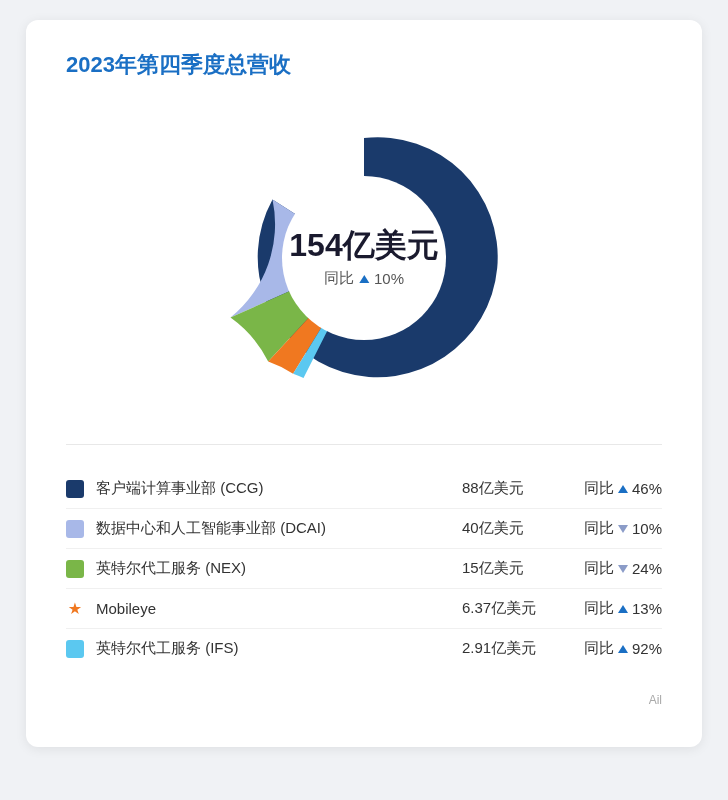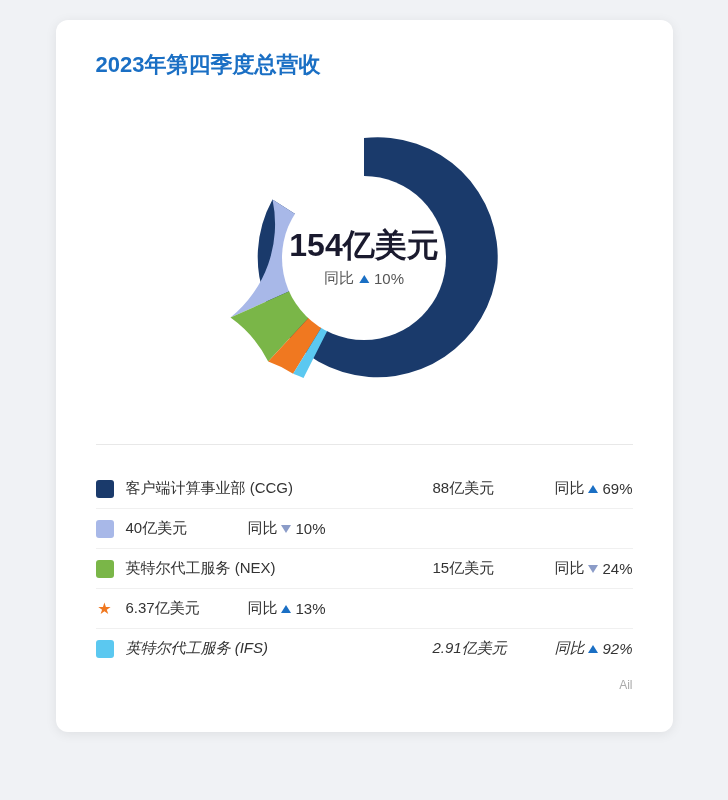--- a/index.html
+++ b/index.html
@@ -12,21 +12,21 @@
       display: flex;
       align-items: flex-start;
       justify-content: center;
       padding: 20px;
     }
 
     .card {
       background: #ffffff;
       border-radius: 12px;
       padding: 30px 40px 40px 40px;
-      width: 617px;
+      width: 676px;
       box-shadow: 0 2px 12px rgba(0,0,0,0.08);
     }
 
     .title {
       font-size: 22px;
       font-weight: 600;
       color: #1a6fc4;
       margin-bottom: 28px;
     }
 
@@ -91,21 +91,20 @@
 
     .legend-row {
       display: flex;
       align-items: center;
       padding: 10px 0;
       border-bottom: 1px solid #f0f0f0;
     }
 
     .legend-row:last-child {
       border-bottom: none;
-      font-style: italic;
     }
 
     .legend-icon {
       width: 18px;
       height: 18px;
       border-radius: 3px;
       margin-right: 12px;
       flex-shrink: 0;
     }
 
@@ -159,21 +158,21 @@
       height: 0;
       border-left: 5px solid transparent;
       border-right: 5px solid transparent;
       border-top: 8px solid #8b9cc8;
     }
 
     .footer-text {
       font-size: 12px;
       color: #aaa;
       text-align: right;
-      margin-top: 10px;
+      margin-top: 25px;
     }
   </style>
 </head>
 <body>
 
 <div class="card">
   <div class="title">2023年第四季度总营收</div>
 
   <div class="chart-area">
     <div class="donut-container">
@@ -205,44 +204,46 @@
   <hr class="divider">
 
   <div class="legend-list" id="legend-container">
   <div class="legend-row">
       <div class="legend-icon" style="background:#1a3a6b;"></div>
       <span class="legend-label">客户端计算事业部 (CCG)</span>
       <span class="legend-value">88亿美元</span>
       <span class="legend-yoy">
         <span>同比</span>
         <span class="tri-up"></span>
-        <span>69%</span>
+        <span>46%</span>
       </span>
     </div>
       <div class="legend-row">
       <div class="legend-icon" style="background:#a8b8e8;"></div>
+      <span class="legend-label">数据中心和人工智能事业部 (DCAI)</span>
       <span class="legend-value">40亿美元</span>
       <span class="legend-yoy">
         <span>同比</span>
         <span class="tri-down"></span>
         <span>10%</span>
       </span>
     </div>
       <div class="legend-row">
       <div class="legend-icon" style="background:#7ab648;"></div>
       <span class="legend-label">英特尔代工服务 (NEX)</span>
       <span class="legend-value">15亿美元</span>
       <span class="legend-yoy">
         <span>同比</span>
         <span class="tri-down"></span>
         <span>24%</span>
       </span>
     </div>
       <div class="legend-row">
       <div class="legend-icon-star" style="color:#f07820">★</div>
+      <span class="legend-label">Mobileye</span>
       <span class="legend-value">6.37亿美元</span>
       <span class="legend-yoy">
         <span>同比</span>
         <span class="tri-up"></span>
         <span>13%</span>
       </span>
     </div>
       <div class="legend-row">
       <div class="legend-icon" style="background:#5bc8f0;"></div>
       <span class="legend-label">英特尔代工服务 (IFS)</span>

